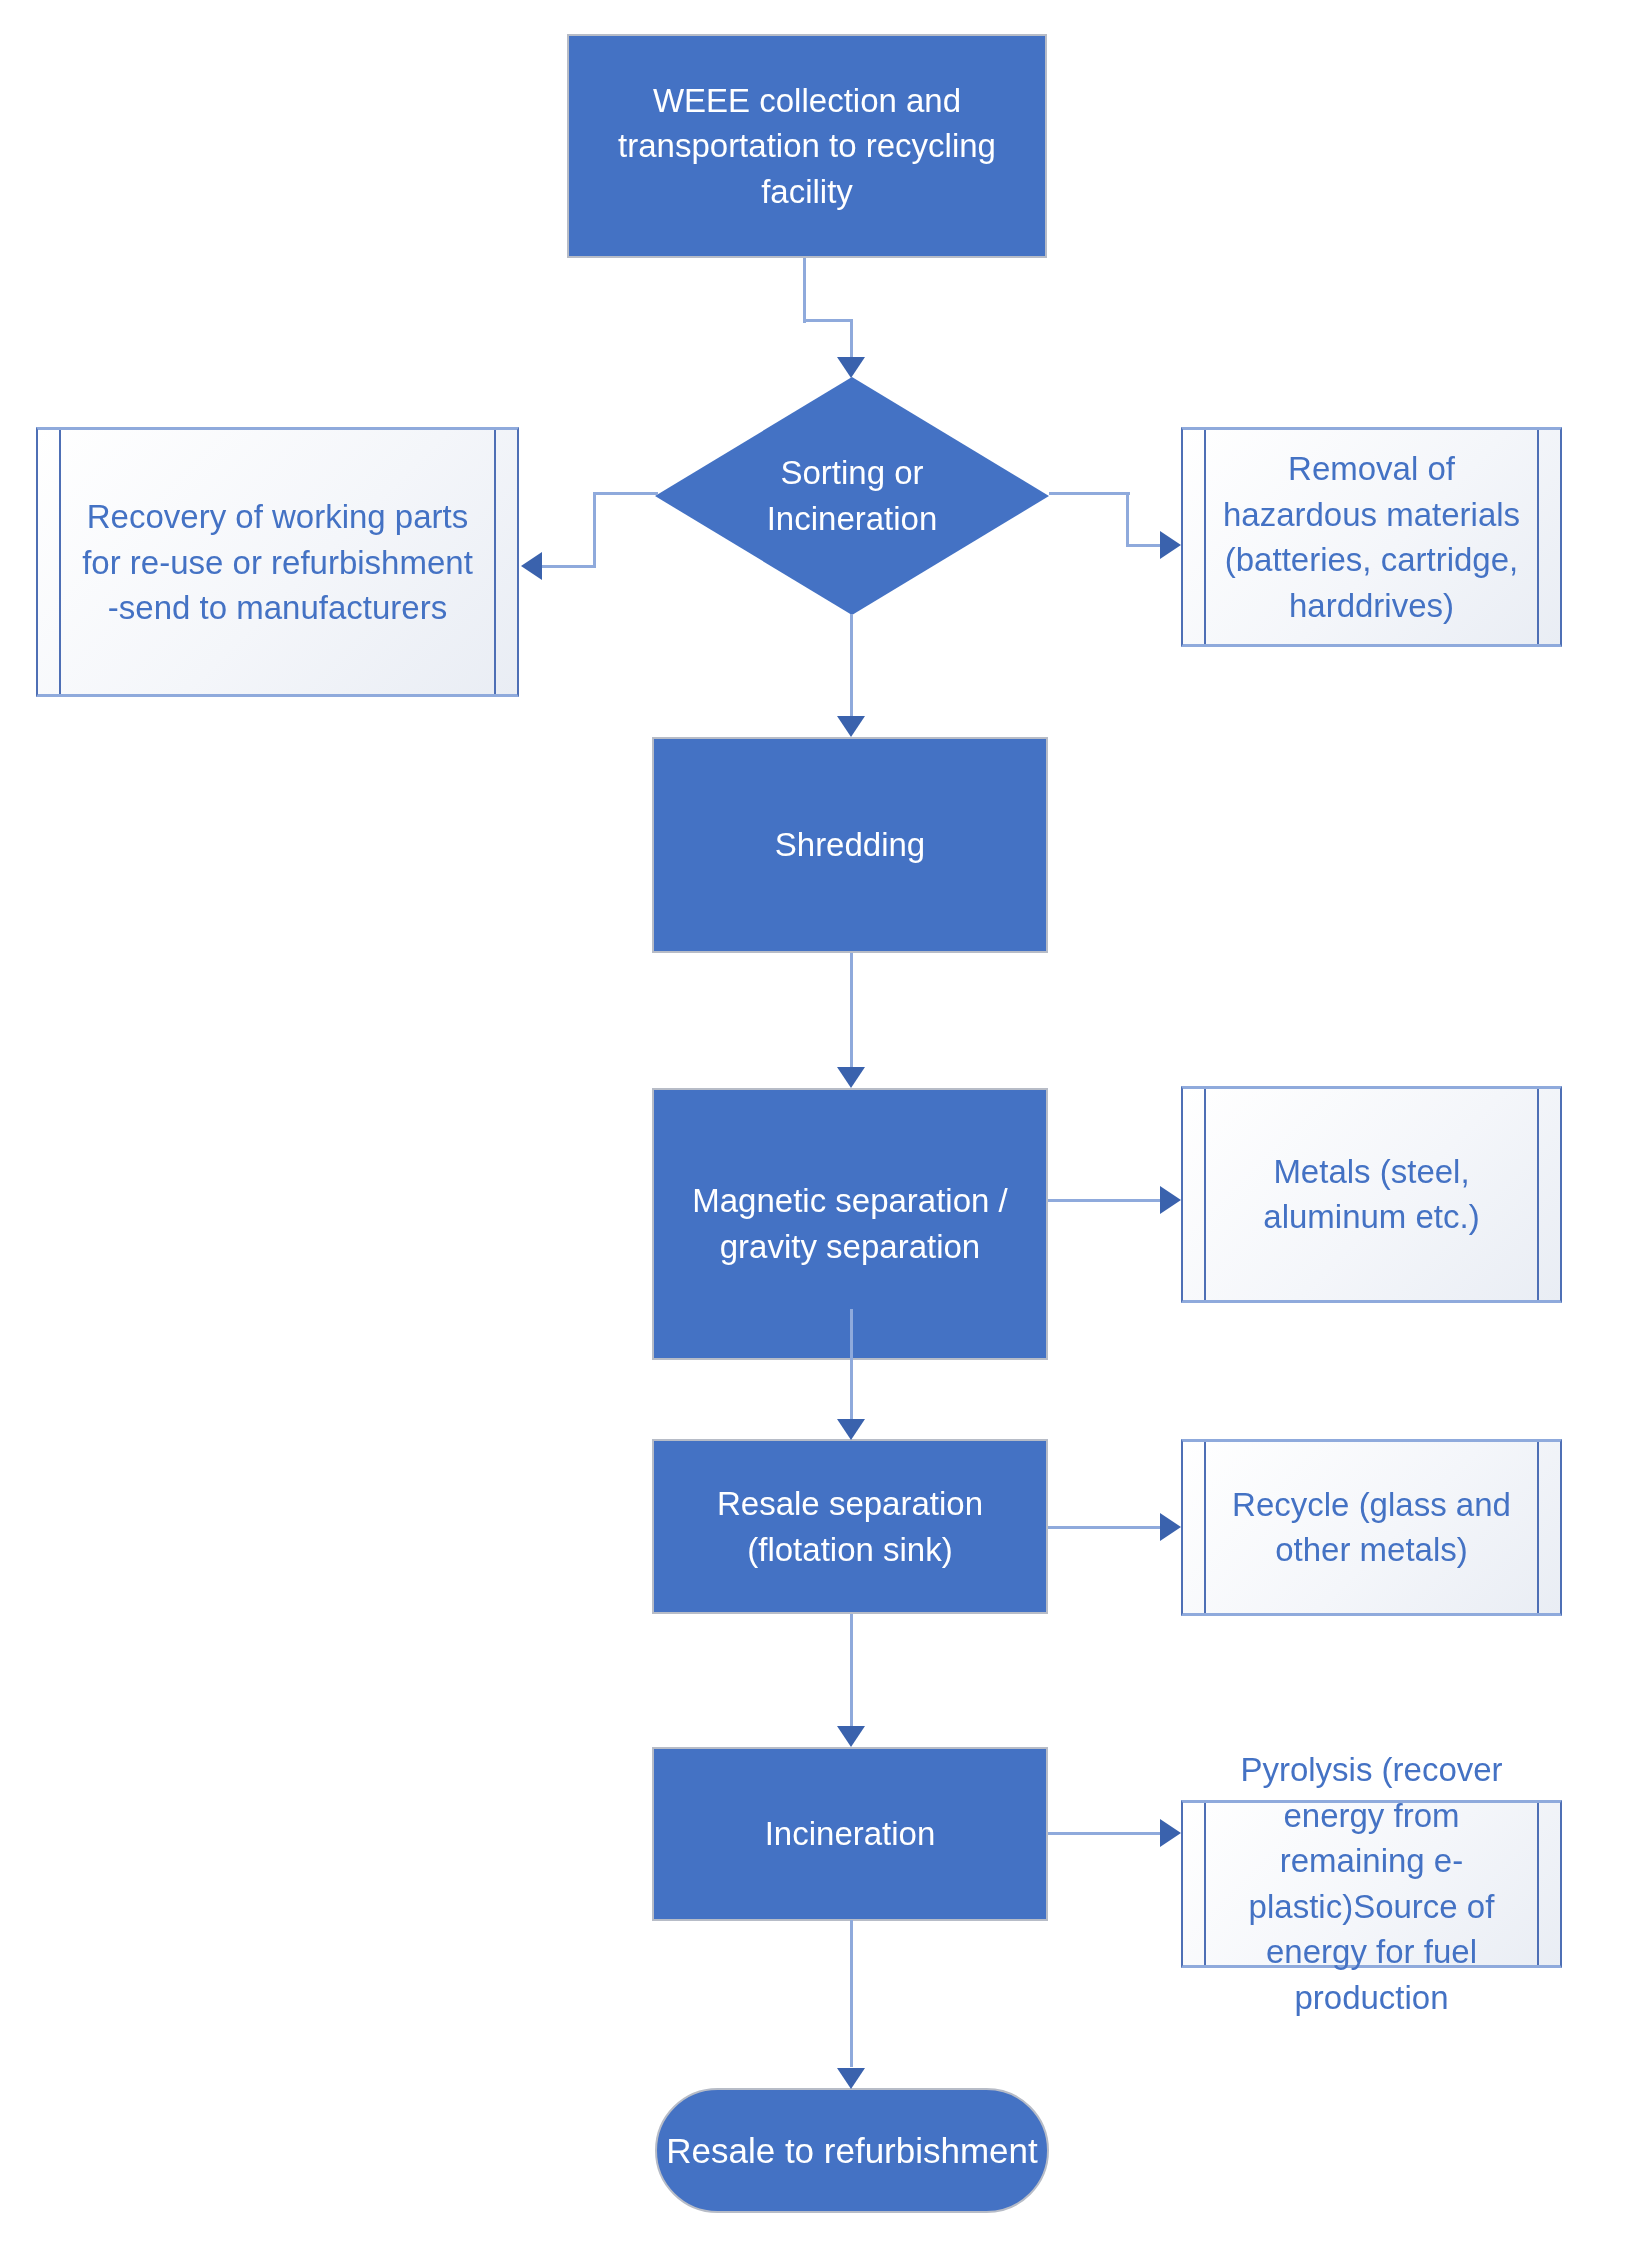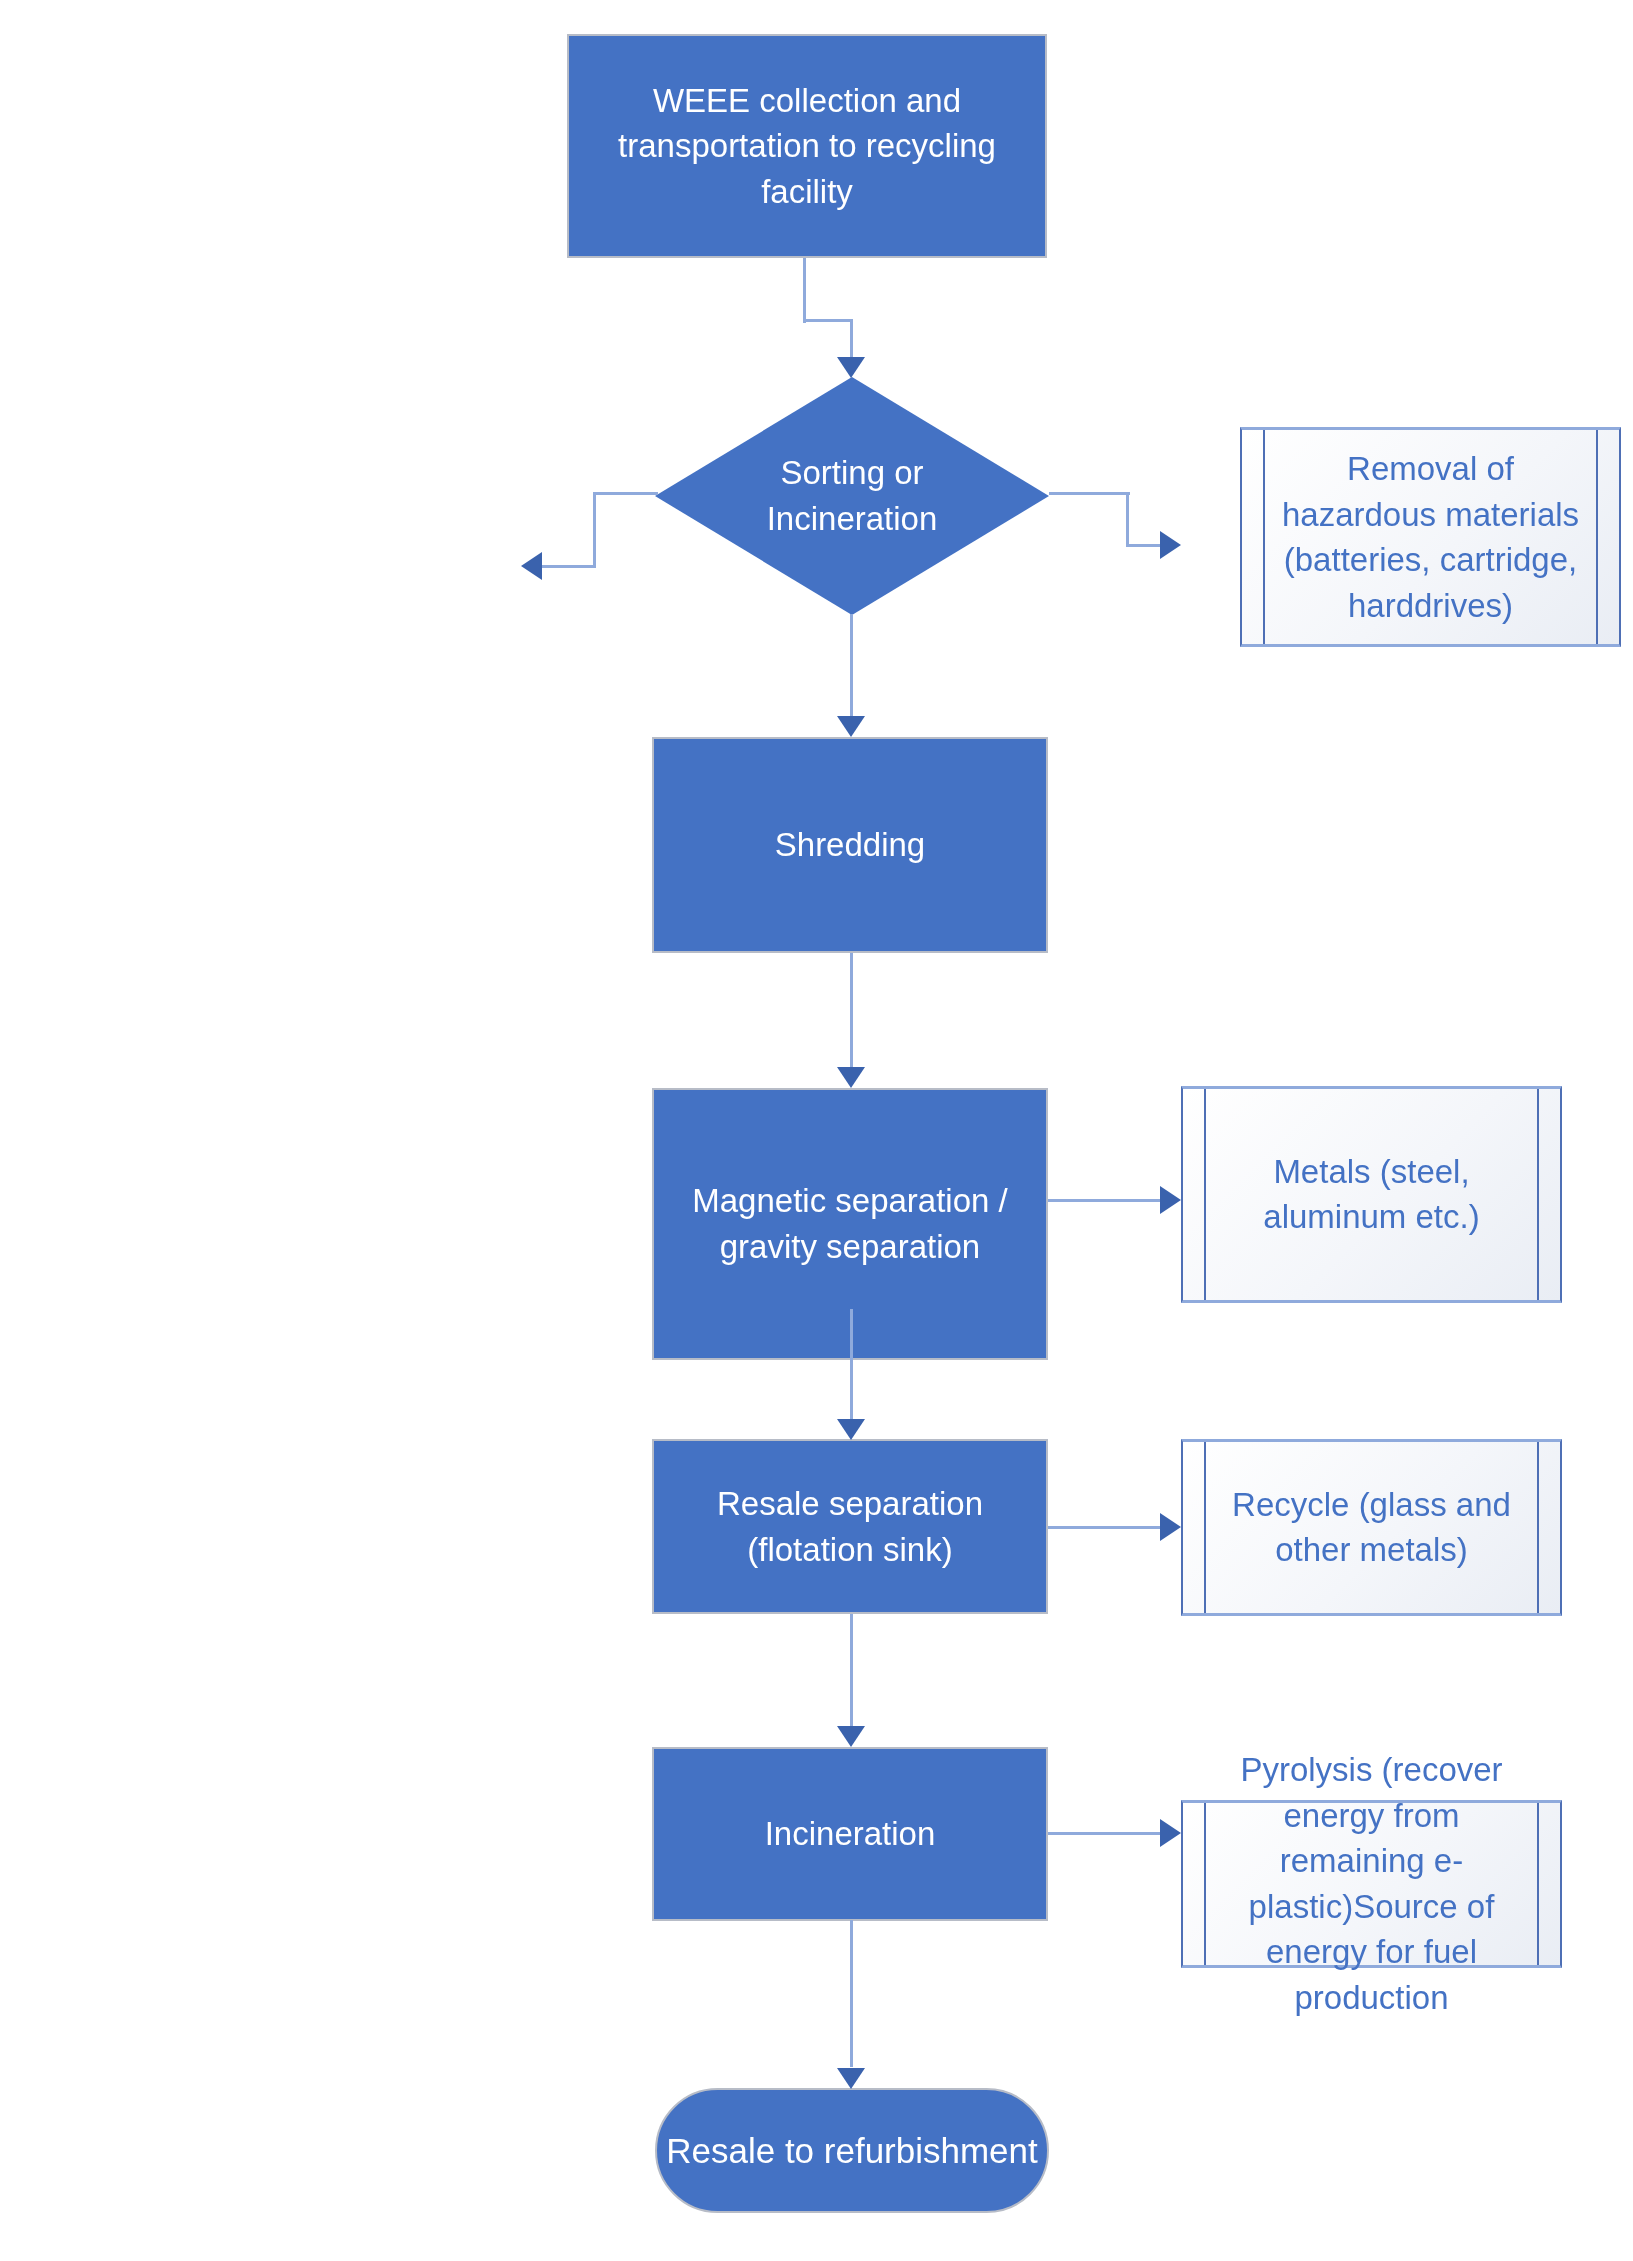--- a/index.html
+++ b/index.html
@@ -71,22 +71,27 @@
 <div class="canvas">
 
   <div class="node process" style="left:567px;top:34px;width:480px;height:224px;">
     <div class="label">WEEE collection and transportation to recycling facility</div>
   </div>
 
   <div class="node diamond" style="left:655px;top:377px;width:394px;height:238px;">
     <div class="label" style="padding:0 87px;">Sorting or Incineration</div>
   </div>
 
+  <div class="node pp" style="left:36px;top:427px;width:483px;height:270px;">
+    <div class="bar l"></div>
+    <div class="bar r"></div>
+    <div class="pp-label">Recovery of working parts for re-use or refurbishment -send to manufacturers</div>
+  </div>
 
-  <div class="node pp" style="left:1240px;top:427px;width:381px;height:220px;">
+  <div class="node pp" style="left:1181px;top:427px;width:381px;height:220px;">
     <div class="bar l"></div>
     <div class="bar r"></div>
     <div class="pp-label">Removal of hazardous materials (batteries, cartridge, harddrives)</div>
   </div>
 
   <div class="node process" style="left:652px;top:737px;width:396px;height:216px;">
     <div class="label">Shredding</div>
   </div>
 
   <div class="node process" style="left:652px;top:1088px;width:396px;height:272px;">

